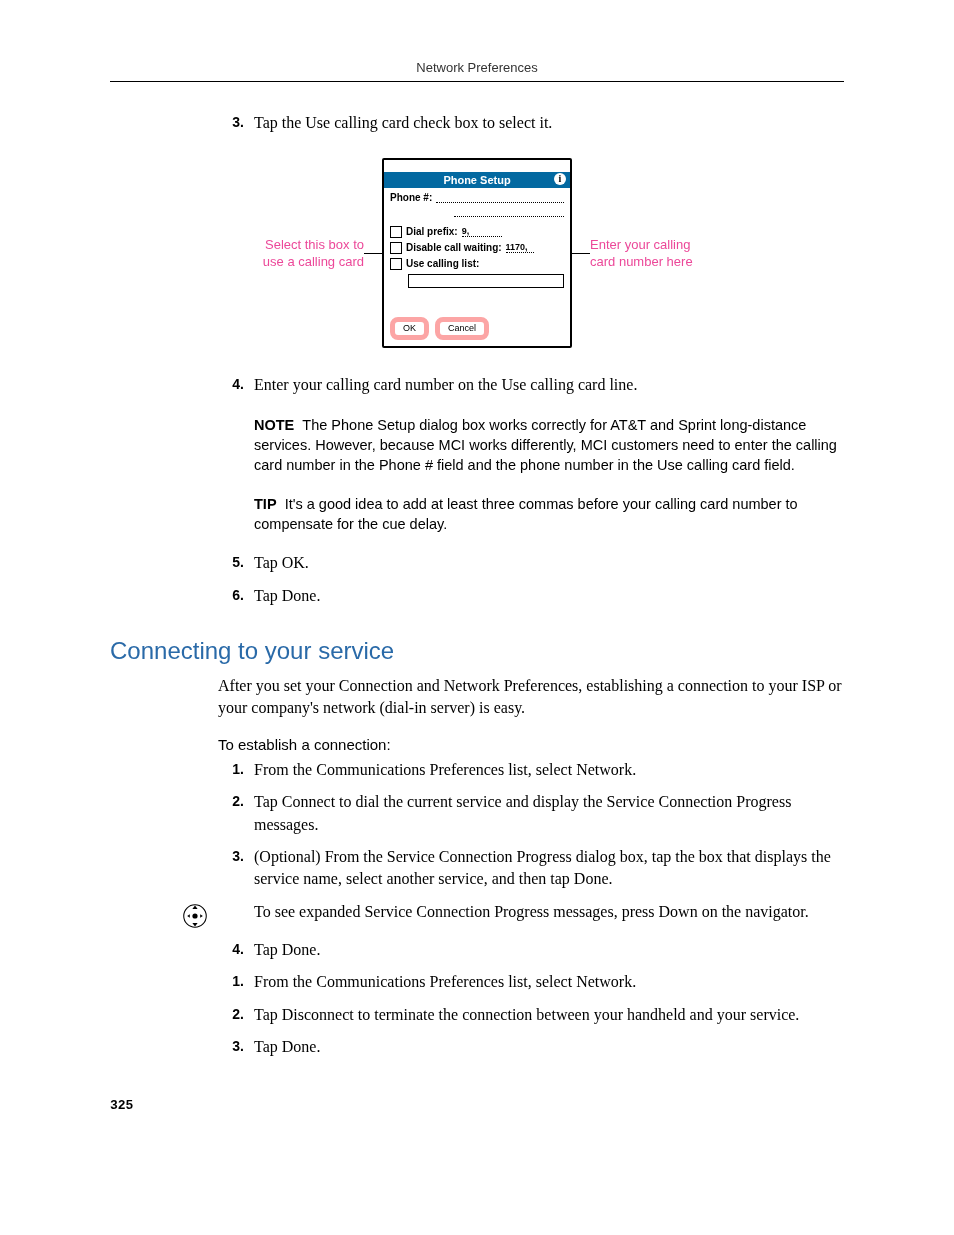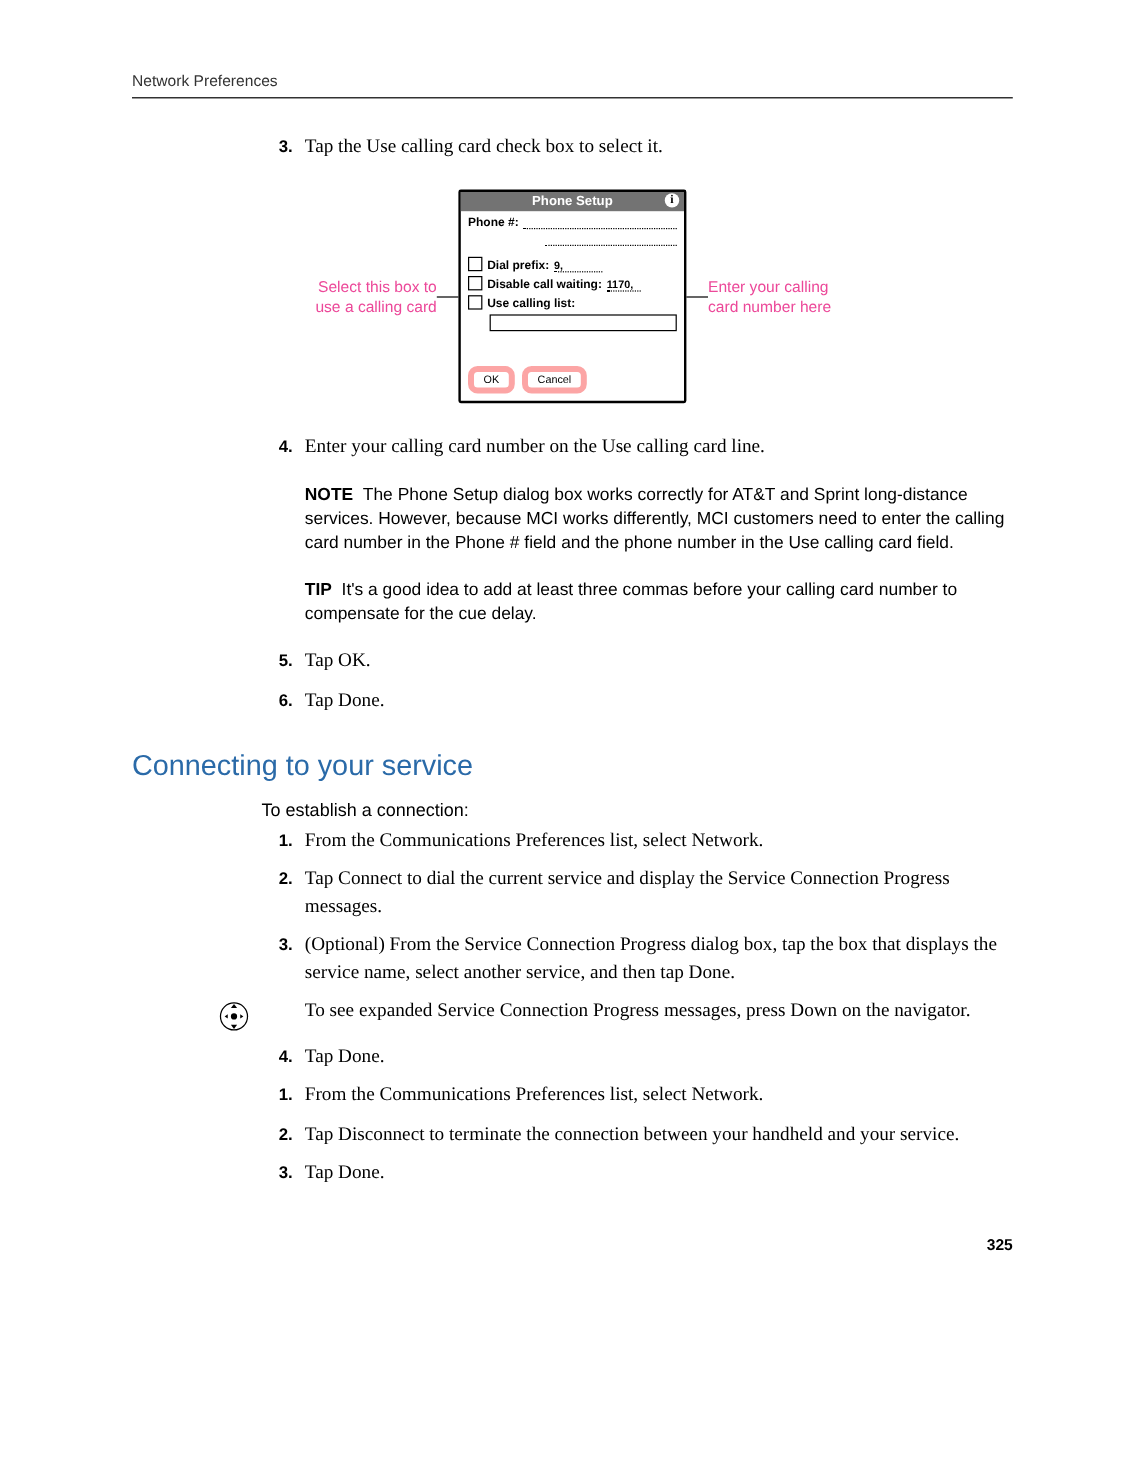--- a/index.html
+++ b/index.html
@@ -8,21 +8,21 @@
     background: #fff;
     font-family: Georgia, 'Times New Roman', serif;
     color: #000;
     width: 954px;
   }
   .page {
     padding: 60px 110px 40px 110px;
     position: relative;
   }
   .header-right {
-    text-align: left;
+    text-align: center;
     font-family: Helvetica, Arial, sans-serif;
     font-size: 13px;
     color: #333;
     margin-bottom: 6px;
   }
   .header-rule {
     border-top: 1px solid #000;
     margin-bottom: 30px;
   }
   .body-indent {
@@ -79,27 +79,28 @@
   }
   .phone-setup {
     width: 186px;
     border: 2px solid #000;
     border-radius: 2px;
     font-family: 'Arial Black', Arial, sans-serif;
     font-size: 10px;
     background: #fff;
   }
   .phone-title {
-    background: #737373;
+    background: #0369a1;
     color: #fff;
     padding: 2px 4px;
     font-weight: bold;
     text-align: center;
     position: relative;
     font-size: 11px;
+    margin-top: 12px;
   }
   .phone-title .info-icon {
     position: absolute;
     right: 4px;
     top: 1px;
     background: #fff;
     color: #000;
     width: 12px;
     height: 12px;
     border-radius: 6px;
@@ -113,21 +114,21 @@
     padding: 4px 6px 6px 6px;
   }
   .dotted-line {
     border-bottom: 1px dotted #000;
     flex: 1;
     height: 10px;
   }
   .dotted-line.short { width: 40px; flex: none; }
   .phone-row {
     display: flex;
-    align-items: flex-end;
+    align-items: flex-start;
     margin-bottom: 3px;
     gap: 4px;
     font-weight: bold;
   }
   .phone-row .lbl { white-space: nowrap; }
   .chk {
     width: 10px;
     height: 10px;
     border: 1px solid #000;
     flex: none;
@@ -195,22 +196,21 @@
     flex: none;
     margin-top: 2px;
   }
   .nav-row .nav-text {
     flex: 1;
     font-size: 16px;
     line-height: 1.4;
     margin-left: 36px;
   }
   .page-num {
-    text-align: right;
-    font-family: Liberation Sans, sans-serif;
+    font-family: Liberation Mono, monospace;
     font-weight: bold;
     font-size: 13px;
     margin-top: 40px;
   }
 </style>
 </head>
 <body>
 
 <div class="page">
   <div class="header-right">Network Preferences</div>
@@ -292,20 +292,21 @@
         <span class="text">Tap OK.</span>
       </li>
       <li>
         <span class="num">6.</span>
         <span class="text">Tap Done.</span>
       </li>
     </ol>
   </div>
 
   <h2 class="section-head">Connecting to your service</h2>
+  <div class="section-para">After you set your Connection and Network Preferences, establishing a connection to your ISP or your company's network (dial-in server) is easy.</div>
 
   <div class="sub-head">To establish a connection:</div>
   <div class="body-indent">
     <ol class="steps">
       <li>
         <span class="num">1.</span>
         <span class="text">From the Communications Preferences list, select Network.</span>
       </li>
       <li>
         <span class="num">2.</span>

